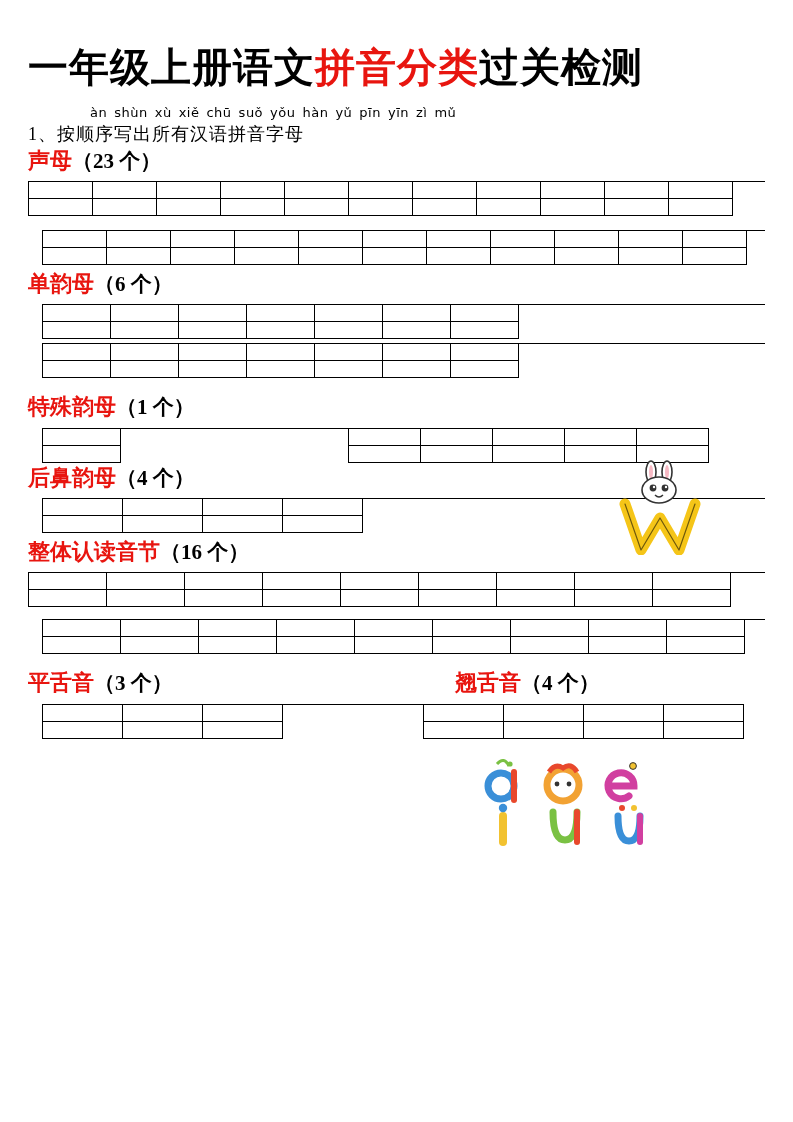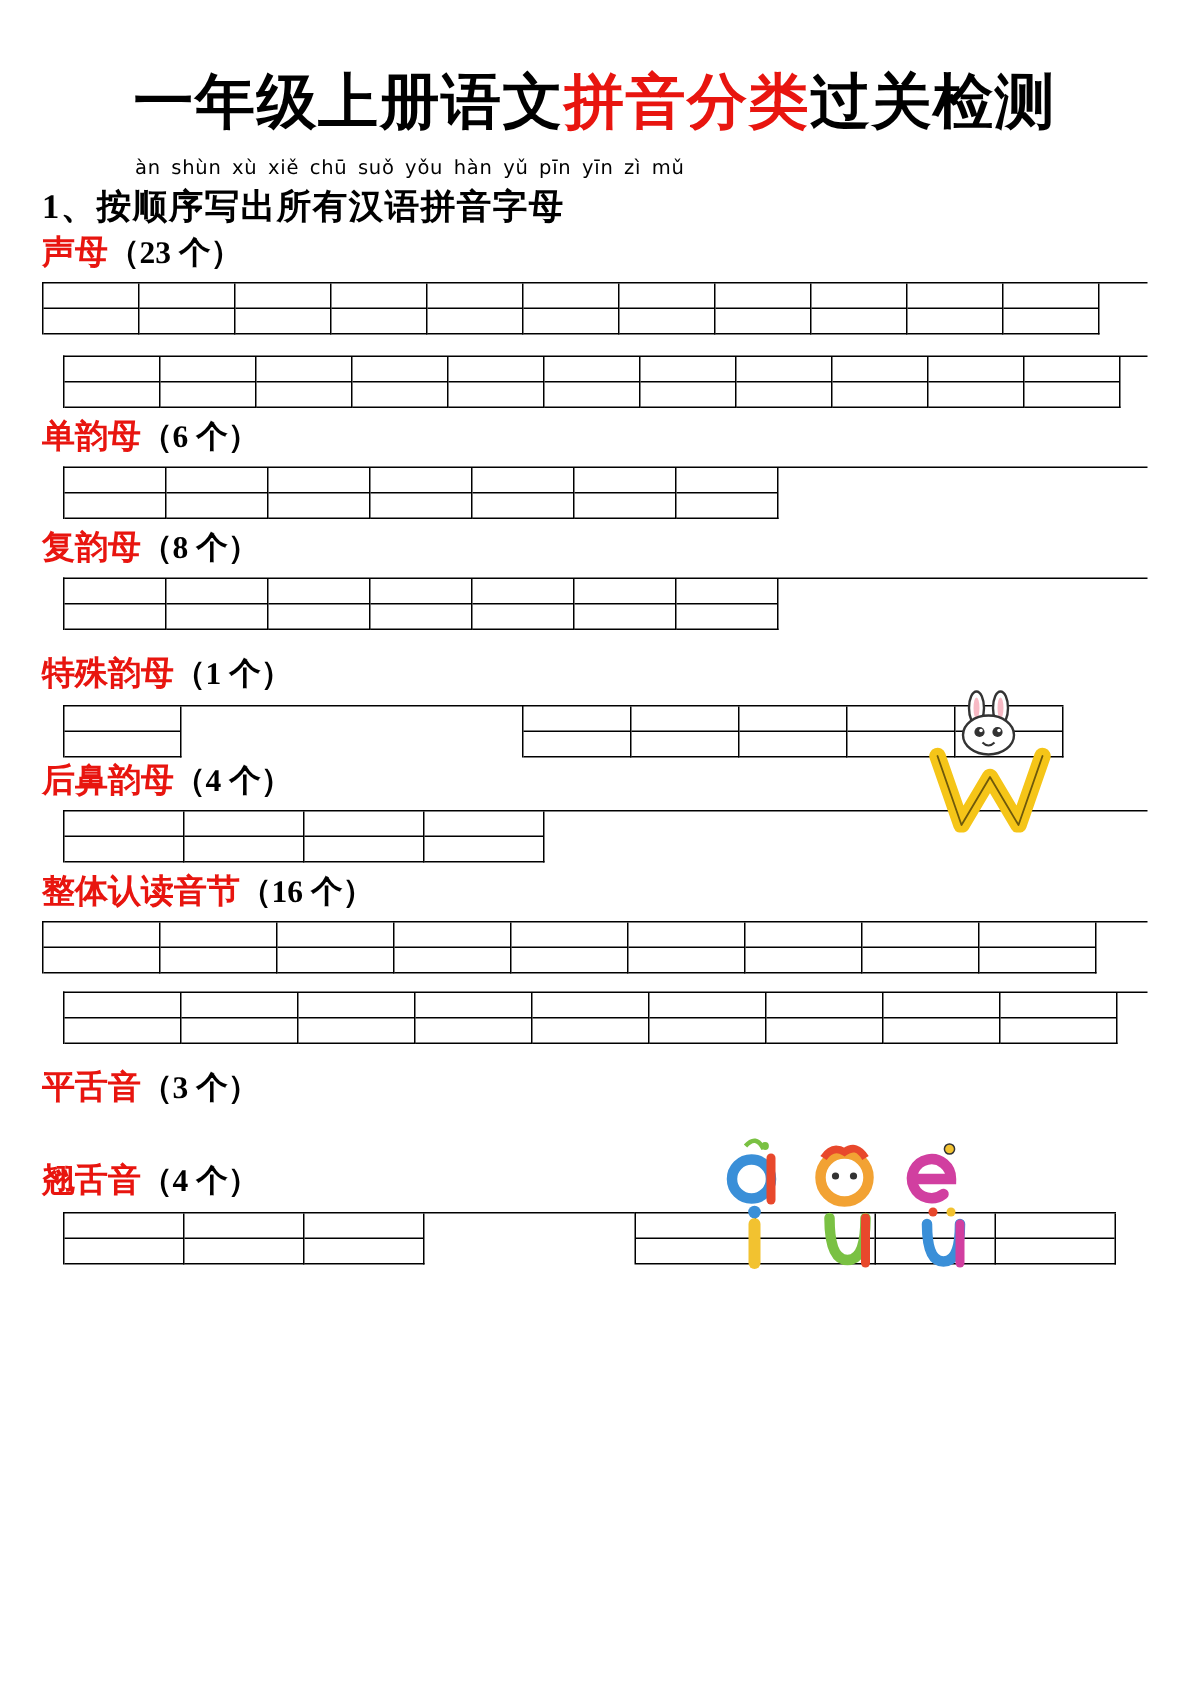--- a/index.html
+++ b/index.html
@@ -15,21 +15,21 @@
   .page {
     width: 793px;
     height: 1122px;
     position: relative;
     padding: 0 28px;
   }
 
   
   .title {
     margin-top: 40px;
-    text-align: center;
+    text-align: left;
     font-size: 40px;
     font-weight: bold;
     letter-spacing: 1px;
     white-space: nowrap;
     color: #000;
     font-family: "Liberation Serif", "DejaVu Serif", serif;
   }
   .title .red { color: #e8150f; }
 
   
@@ -57,22 +57,22 @@
     font-family: "DejaVu Sans", sans-serif;
     font-size: 13px;
     color: #000;
     letter-spacing: 0.5px;
     white-space: nowrap;
   }
   .pinyin-row span { margin-right: 7px; }
 
   .q-line {
     margin-top: 2px;
-    font-size: 23px;
-    font-weight: bold;
+    font-size: 18px;
+    font-weight: normal;
     color: #000;
     letter-spacing: 1px;
   }
 
   
   .grp-label {
     font-size: 21px;
     font-weight: bold;
     color: #000;
     margin-bottom: 5px;
@@ -100,21 +100,20 @@
 
   .two-col {
     display: flex;
     align-items: flex-start;
   }
   .two-col .col-left { }
   .two-col .col-right { }
 
   .row-labels {
     display: flex;
-    flex-direction: column;
   }
 
   
   .art-w {
     position: absolute;
     right: 78px;
     top: 420px;
     width: 110px;
     height: 90px;
   }
@@ -273,23 +272,20 @@
           <div class="half"></div>
           <div class="half2"></div>
         </div>
         <div class="cell" style="width: 68px;">
           <div class="half"></div>
           <div class="half2"></div>
         </div>
       </div>
   </div>
 
-  <div class="grp-label">
-    <span class="name">复韵母</span><span>（8 个）</span>
-  </div>
   <div class="gridwrap" style="margin-left:14px;">
     <div class="grid" id="g-fuyunmu">
         <div class="cell" style="width: 68px;">
           <div class="half"></div>
           <div class="half2"></div>
         </div>
         <div class="cell" style="width: 68px;">
           <div class="half"></div>
           <div class="half2"></div>
         </div>

